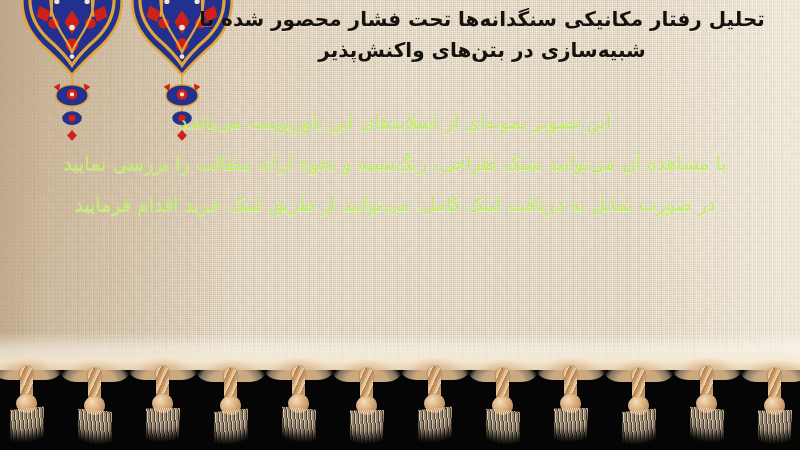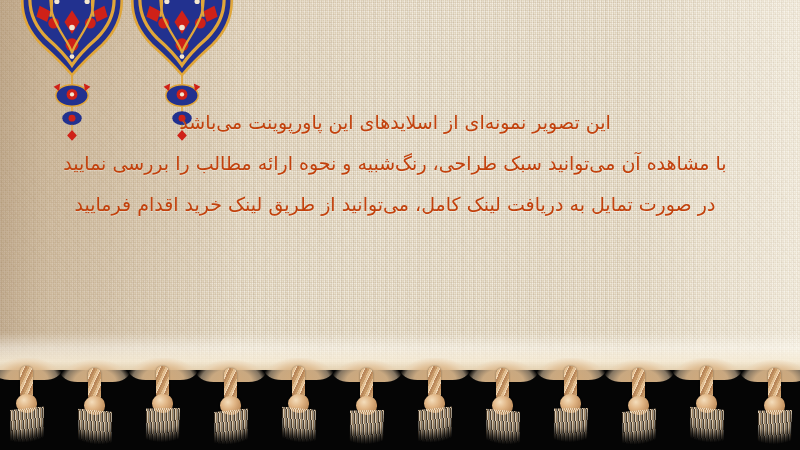--- a/index.html
+++ b/index.html
@@ -191,21 +191,21 @@
     position: absolute;
     right: 40px;
     top: 102px;
     width: 730px;
     text-align: center;
     direction: rtl;
   }
   .body-line {
     font-size: 19px;
     line-height: 41px;
-    color: #c2410c;
+    color: #bef264;
     font-weight: 400;
     text-shadow: 0 1px 0 rgba(255,255,255,0.30);
     white-space: nowrap;
   }
 </style>
 </head>
 <body>
 
 <div id="slide">
 
@@ -424,20 +424,24 @@
     <path d="M38 127 l-5 -4 6 -3 z" fill="#cf2118"></path>
     <path d="M62 127 l5 -4 -6 -3 z" fill="#cf2118"></path>
     <line x1="50" y1="141" x2="50" y2="147" stroke="#e0a63a" stroke-width="1.4"></line>
     <ellipse cx="50" cy="152" rx="9" ry="6.5" fill="#22318f"></ellipse>
     <circle cx="50" cy="152" r="3.2" fill="#cf2118"></circle>
     <line x1="50" y1="158" x2="50" y2="163" stroke="#e0a63a" stroke-width="1.2"></line>
     <path d="M50 163 l4.5 5 -4.5 5 -4.5 -5 z" fill="#cf2118"></path>
   </g>
 </svg></div>
 
+  <div class="title-block">
+    <div class="title-line">تحلیل رفتار مکانیکی سنگدانه‌ها تحت فشار محصور شده با</div>
+    <div class="title-line">شبیه‌سازی در بتن‌های واکنش‌پذیر</div>
+  </div>
 
   <div class="body-block">
     <div class="body-line">این تصویر نمونه‌ای از اسلایدهای این پاورپوینت می‌باشد</div>
     <div class="body-line">با مشاهده آن می‌توانید سبک طراحی، رنگ‌شبیه و نحوه ارائه مطالب را بررسی نمایید</div>
     <div class="body-line">در صورت تمایل به دریافت لینک کامل، می‌توانید از طریق لینک خرید اقدام فرمایید</div>
   </div>
 
 </div>
 
 </body></html>

